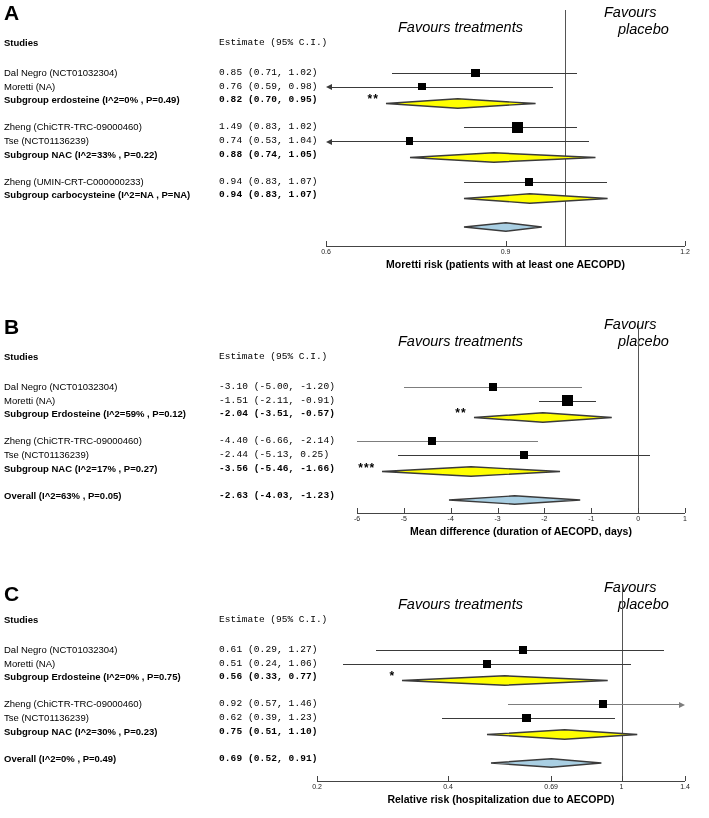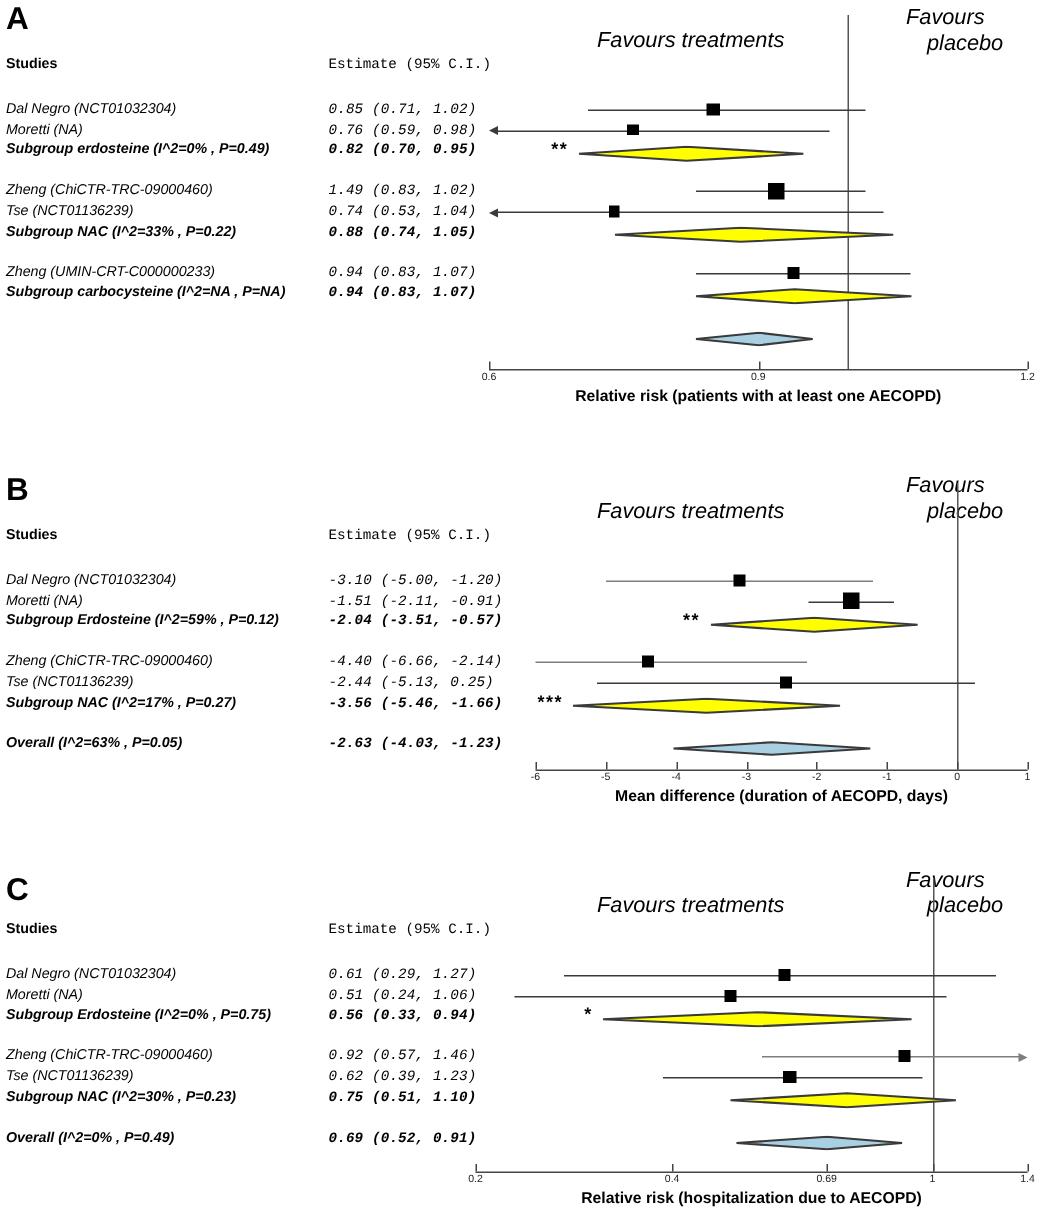--- a/index.html
+++ b/index.html
@@ -6,21 +6,21 @@
   body{
     width:709px;height:818px;background:#ffffff;
     font-family:"Liberation Sans", sans-serif;
     color:#000; overflow:hidden; position:relative;
   }
   .panel{position:absolute;left:0;width:709px;}
   .panel-letter{
     position:absolute;font-weight:bold;font-size:21px;
     font-family:"Liberation Sans", sans-serif;line-height:1;
   }
-  .row{position:absolute;left:0;width:658px;height:14px;font-style:italic;}
+  .row{position:absolute;left:0;width:658px;height:14px;}
   .lbl{
     position:absolute;left:4px;top:0;font-size:9.5px;
     font-family:"Liberation Sans", sans-serif;white-space:nowrap;
     line-height:14px;
   }
   .lbl.bold{font-weight:bold;}
   .est{
     position:absolute;left:219px;top:0;font-size:9.5px;
     font-family:"Liberation Mono", monospace;white-space:nowrap;
     line-height:14px; letter-spacing:.1px;
@@ -136,21 +136,21 @@
       <div class="diamond" style="left: 462.617px; top: 217.6px; width: 79.7833px; height: 10px;"><svg width="79.7833333333333" height="10" viewBox="0 0 79.7833333333333 10">
           <polygon points="1,5 42.883333333333326,0.8 78.7833333333333,5 42.883333333333326,9.2" fill="#a9cfe3" stroke="#3a3a3a" stroke-width="1.4"></polygon>
         </svg></div>
       <div class="axis" style="left: 326px; top: 246px; width: 359px; background: rgb(68, 68, 68);"></div>
       <div class="tick" style="left: 326px; top: 241px; background: rgb(68, 68, 68);"></div>
       <div class="ticklbl" style="left: 326px; top: 248px;">0.6</div>
       <div class="tick" style="left: 505.5px; top: 241px; background: rgb(68, 68, 68);"></div>
       <div class="ticklbl" style="left: 505.5px; top: 248px;">0.9</div>
       <div class="tick" style="left: 685px; top: 241px; background: rgb(68, 68, 68);"></div>
       <div class="ticklbl" style="left: 685px; top: 248px;">1.2</div>
-      <div class="axistitle" style="left: 505.5px; top: 258px;">Relative risk (patients with at least one AECOPD)</div>
+      <div class="axistitle" style="left: 505.5px; top: 258px;">Moretti risk (patients with at least one AECOPD)</div>
     </div>
     <div class="panel" style="top: 0px; height: 818px; pointer-events: none;">
       <div class="panel-letter" style="left: 4px; top: 316px;">B</div>
       <div class="hdr-studies" style="top: 350px;">Studies</div>
       <div class="hdr-est" style="top: 350px;">Estimate (95% C.I.)</div>
       <div class="favours" style="left: 398px; top: 333px;">Favours treatments</div>
       <div class="favours two" style="left: 604px; top: 316px;">
         <div>Favours</div>
         <div style="margin-left: 14px;">placebo</div>
       </div>
@@ -238,21 +238,21 @@
       <div class="ci" style="left: 375.987px; top: 650px; width: 288.394px;"></div>
       <div class="marker" style="left: 518.847px; top: 646.15px; width: 7.7px; height: 7.7px; background: rgb(0, 0, 0);"></div>
       <div class="row" style="top: 656.6px;">
         <div class="lbl">Moretti (NA)</div>
         <div class="est">0.51 (0.24, 1.06)</div>
       </div>
       <div class="ci" style="left: 343.216px; top: 663.6px; width: 287.857px;"></div>
       <div class="marker" style="left: 483.166px; top: 659.6px; width: 8px; height: 8px; background: rgb(0, 0, 0);"></div>
       <div class="row" style="top: 670.2px;">
         <div class="lbl bold">Subgroup Erdosteine (I^2=0% , P=0.75)</div>
-        <div class="est bold">0.56 (0.33, 0.94)</div>
+        <div class="est bold">0.56 (0.33, 0.77)</div>
       </div>
       <div class="diamond" style="left: 401.203px; top: 671.7px; width: 207.721px; height: 11px;"><svg width="207.7211406451612" height="11" viewBox="0 0 207.7211406451612 11">
           <polygon points="1,5.5 103.7282151724138,0.8 206.7211406451612,5.5 103.7282151724138,10.2" fill="#ffff00" stroke="#3a3a3a" stroke-width="1.4"></polygon>
         </svg></div>
       <div class="stars" style="left: 395.203px; top: 669.2px;">*</div>
       <div class="row" style="top: 697.4px;">
         <div class="lbl">Zheng (ChiCTR-TRC-09000460)</div>
         <div class="est">0.92 (0.57, 1.46)</div>
       </div>
       <div class="ci grey" style="left: 508.484px; top: 704.4px; width: 171.516px; background: rgb(125, 125, 125);"></div>

